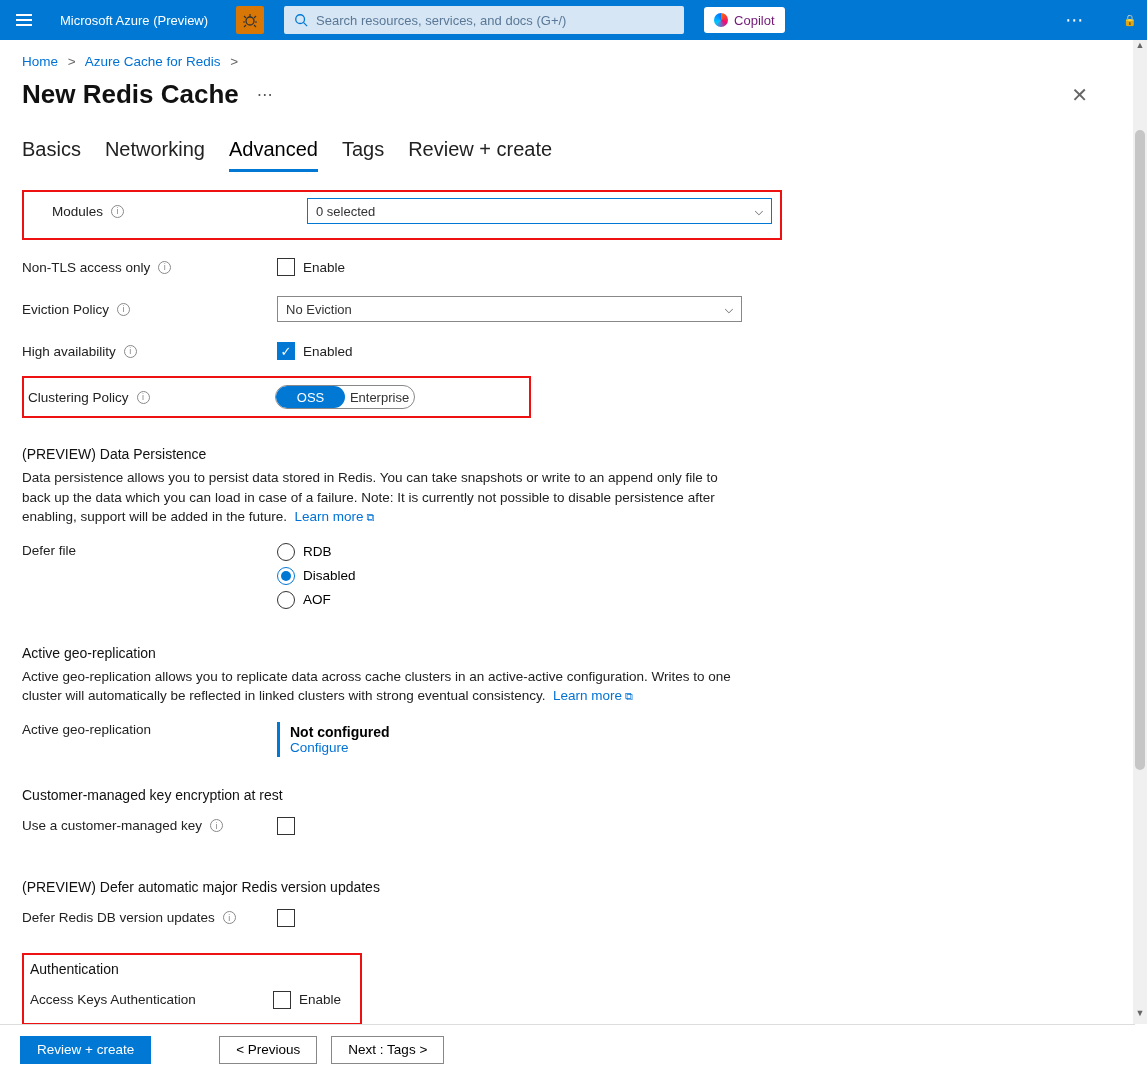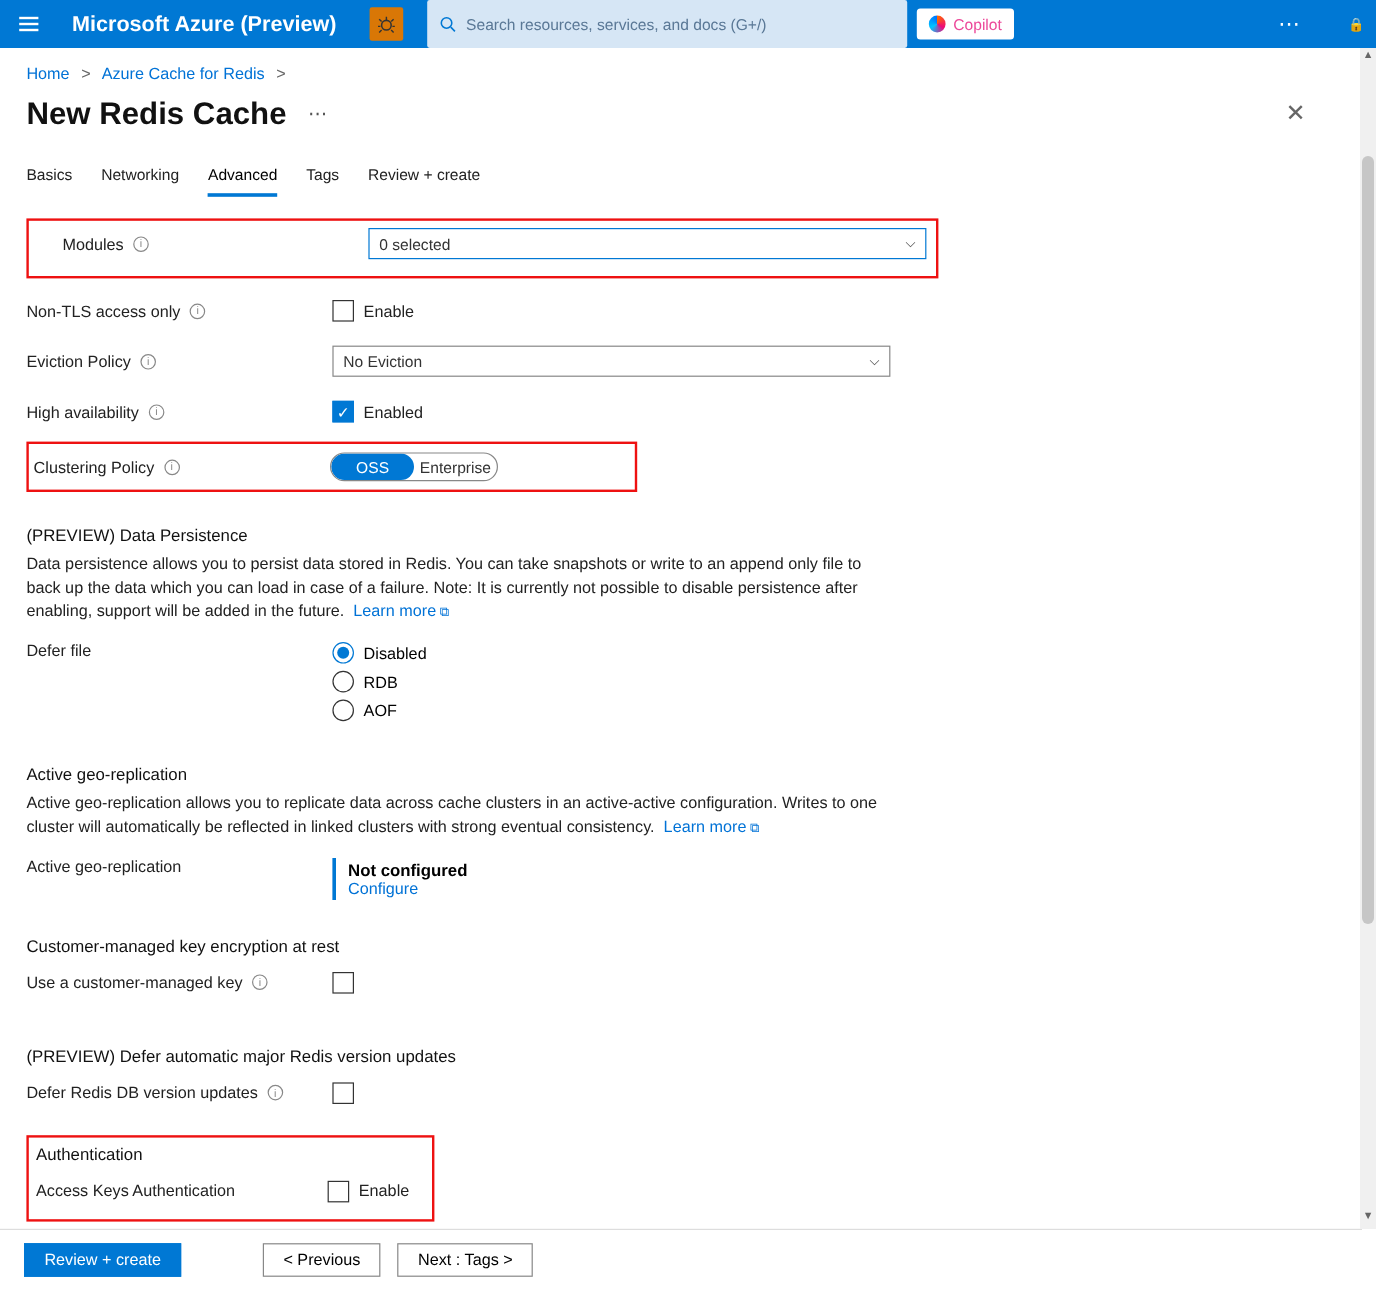--- a/index.html
+++ b/index.html
@@ -2,44 +2,44 @@
 <html><head>
 <meta charset="utf-8">
 <style>
   * { box-sizing: border-box; margin: 0; padding: 0; font-family: "Segoe UI", -apple-system, BlinkMacSystemFont, sans-serif; }
   body { width:1147px; height:1074px; background:#fff; overflow:hidden; position:relative; }
 
   
   .topbar { height:40px; background:#0078d4; display:flex; align-items:center; color:#fff; padding:0 10px; }
   .hamburger { width:20px; height:20px; display:flex; flex-direction:column; justify-content:center; gap:3px; margin-right:24px; margin-left:6px; cursor:pointer;}
   .hamburger span { display:block; height:2px; background:#fff; width:16px; }
-  .brand { font-size:18px; font-weight:700; }
+  .brand { font-size:13px; font-weight:400; }
   .bug-btn { width:28px; height:28px; background:#d97706; display:flex; align-items:center; justify-content:center; margin:0 20px 0 28px; border-radius:2px; cursor:pointer;}
-  .searchbox { flex:0 0 400px; height:40px; background:#d6e6f5; border-radius:2px; display:flex; align-items:center; padding:0 10px; color:#4a6; }
+  .searchbox { flex:0 0 400px; height:28px; background:#d6e6f5; border-radius:2px; display:flex; align-items:center; padding:0 10px; color:#4a6; }
   .searchbox svg { width:14px; height:14px; margin-right:8px; stroke:#0078d4; fill:none; }
   .searchbox span { color:#5a7896; font-size:13px; }
-  .copilot-btn { height:26px; background:#fff; border-radius:3px; display:flex; align-items:center; padding:0 10px; margin-left:8px; font-size:13px; color:#ec4899; cursor:pointer;}
+  .copilot-btn { height:26px; background:#fff; border-radius:3px; display:flex; align-items:center; padding:0 10px; margin-left:20px; font-size:13px; color:#701a75; cursor:pointer;}
   .copilot-btn .copi { width:14px; height:14px; margin-right:6px; background:conic-gradient(#ff6a00,#ee0979,#00c6ff,#0072ff); border-radius:50%; }
   .top-spacer { flex:1; }
   .top-dots { color:#fff; font-size:18px; margin-right:40px; cursor:pointer;}
   .lock { color:#fff; font-size:11px; }
 
   
   .content { position:absolute; top:40px; bottom:50px; left:0; right:0; overflow:auto; }
   .inner { padding: 14px 22px 20px; width: 1120px; }
   .breadcrumb { font-size:13.5px; color:#0072d6; margin-bottom:10px;}
   .breadcrumb .home { color:#0072d6; cursor:pointer;}
   .breadcrumb .sep { color:#666; margin:0 6px;}
   .breadcrumb .bc2 { color:#0072d6; cursor:pointer;}
   .title-row { display:flex; align-items:center; margin: 4px 0 20px;}
   .page-title { font-size:26px; font-weight:600; color:#111;}
   .title-dots { margin-left:18px; color:#555; cursor:pointer;}
   .close-x { margin-left:auto; font-size:20px; color:#666; cursor:pointer; padding-right:10px;}
 
-  .tabs { display:flex; gap:24px; border-bottom:0; font-size:13px; color:#222; margin-bottom:18px; }
+  .tabs { display:flex; gap:24px; border-bottom:0; font-size:20px; color:#222; margin-bottom:18px; }
   .tab { padding:8px 0; cursor:pointer;}
   .tab.active { color:#000; border-bottom:3px solid #0078d4; font-weight:400;}
 
   .form { width: 760px; }
   .row { display:flex; align-items:center; min-height:34px; margin-bottom:8px; }
   .row .label { flex:0 0 255px; font-size:13.5px; color:#222; display:flex; align-items:center;}
   .row .label .info { width:13px; height:13px; border:1px solid #888; border-radius:50%; display:inline-flex; align-items:center; justify-content:center; font-size:9px; color:#888; margin-left:8px;}
   .row .control { flex:1; }
 
   .select { width:465px; height:26px; border:1px solid #0078d4; background:#fff; display:flex; align-items:center; padding:0 8px; font-size:13px; color:#333; justify-content:space-between; cursor:pointer;}
@@ -208,26 +208,26 @@
     <div class="section-hdr">(PREVIEW) Data Persistence</div>
     <div class="section-desc">
       <span>Data persistence allows you to persist data stored in Redis. You can take snapshots or write to an append only file to back up the data which you can load in case of a failure. Note: It is currently not possible to disable persistence after enabling, support will be added in the future.</span>&nbsp;&nbsp;<a><span>Learn more</span><span class="ext-icon">⧉</span></a>
     </div>
     <div class="row" style="align-items:flex-start; margin-top:16px;">
       <div class="label">
             <span>Defer file</span>
           </div>
       <div class="control radio-stack">
         <div class="radio-opt">
+              <div class="radio"></div>
+              <span>RDB</span>
+            </div>
+        <div class="radio-opt">
               <div class="radio sel"></div>
               <span>Disabled</span>
-            </div>
-        <div class="radio-opt">
-              <div class="radio"></div>
-              <span>RDB</span>
             </div>
         <div class="radio-opt">
               <div class="radio"></div>
               <span>AOF</span>
             </div>
       </div>
     </div>
 
     <div class="section-hdr" style="margin-top:36px;">Active geo-replication</div>
     <div class="section-desc">

